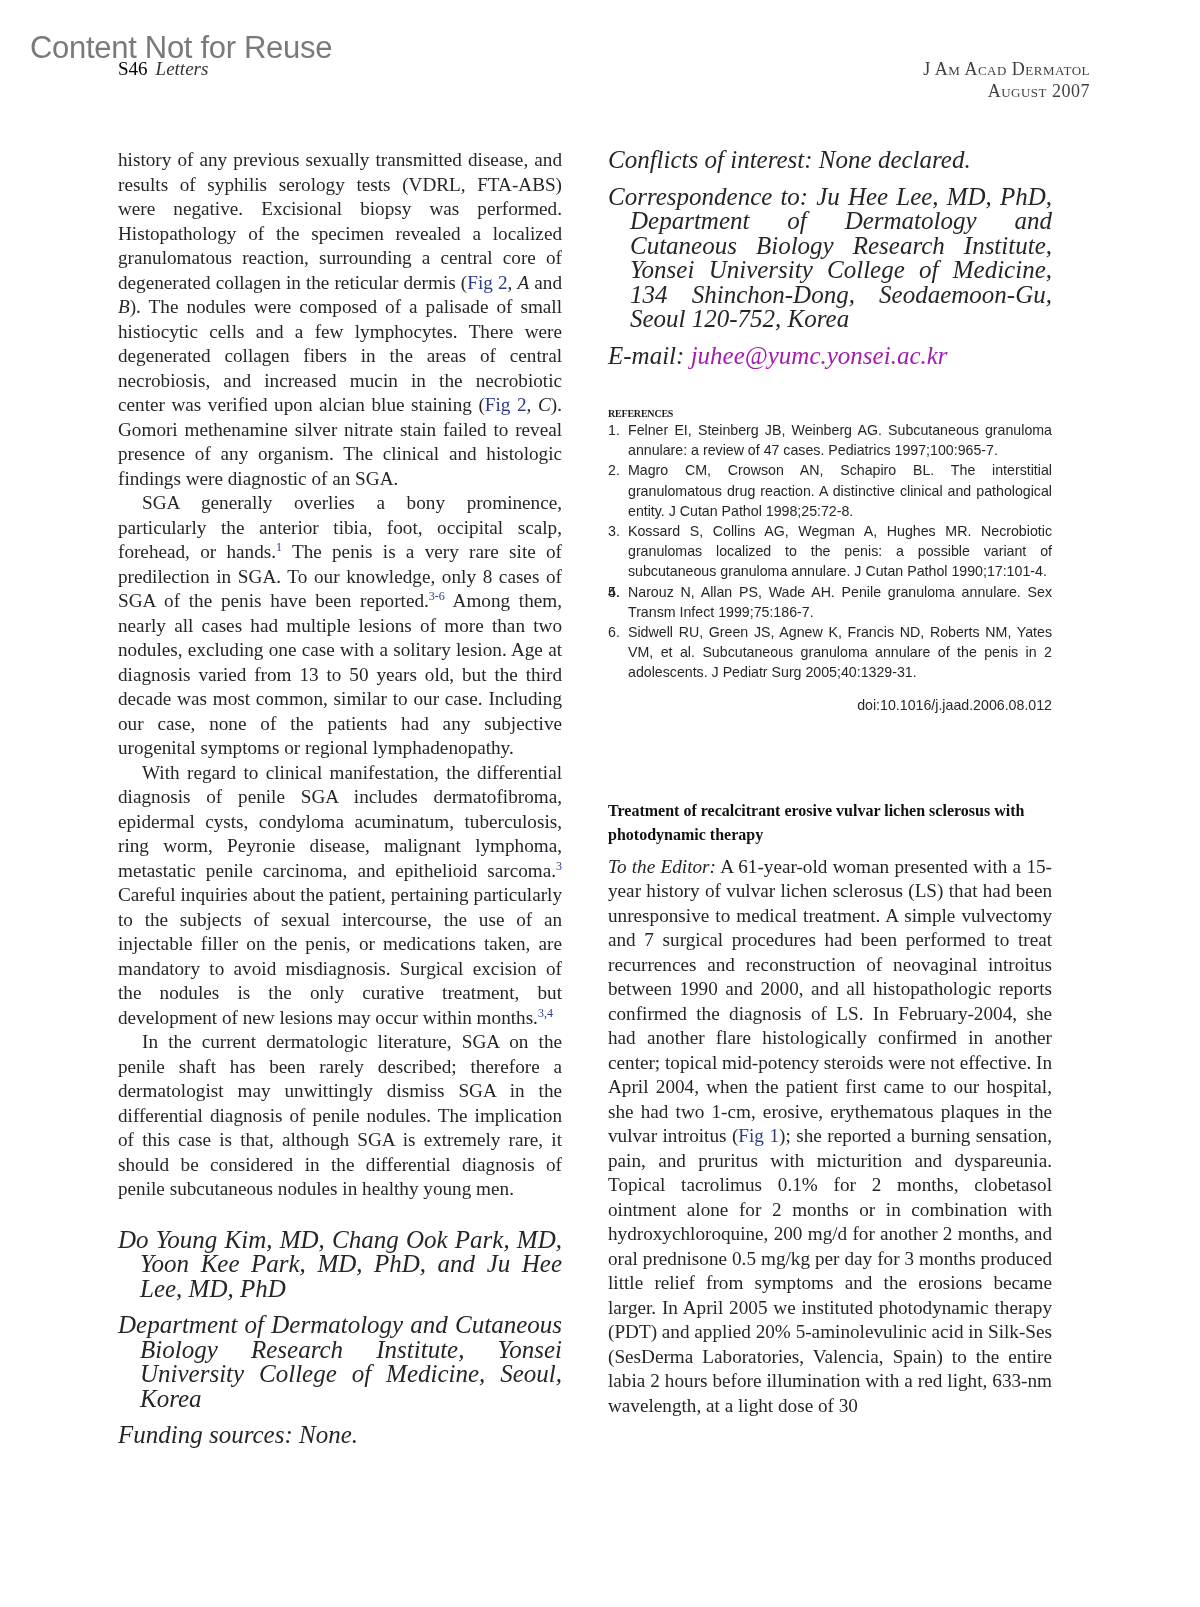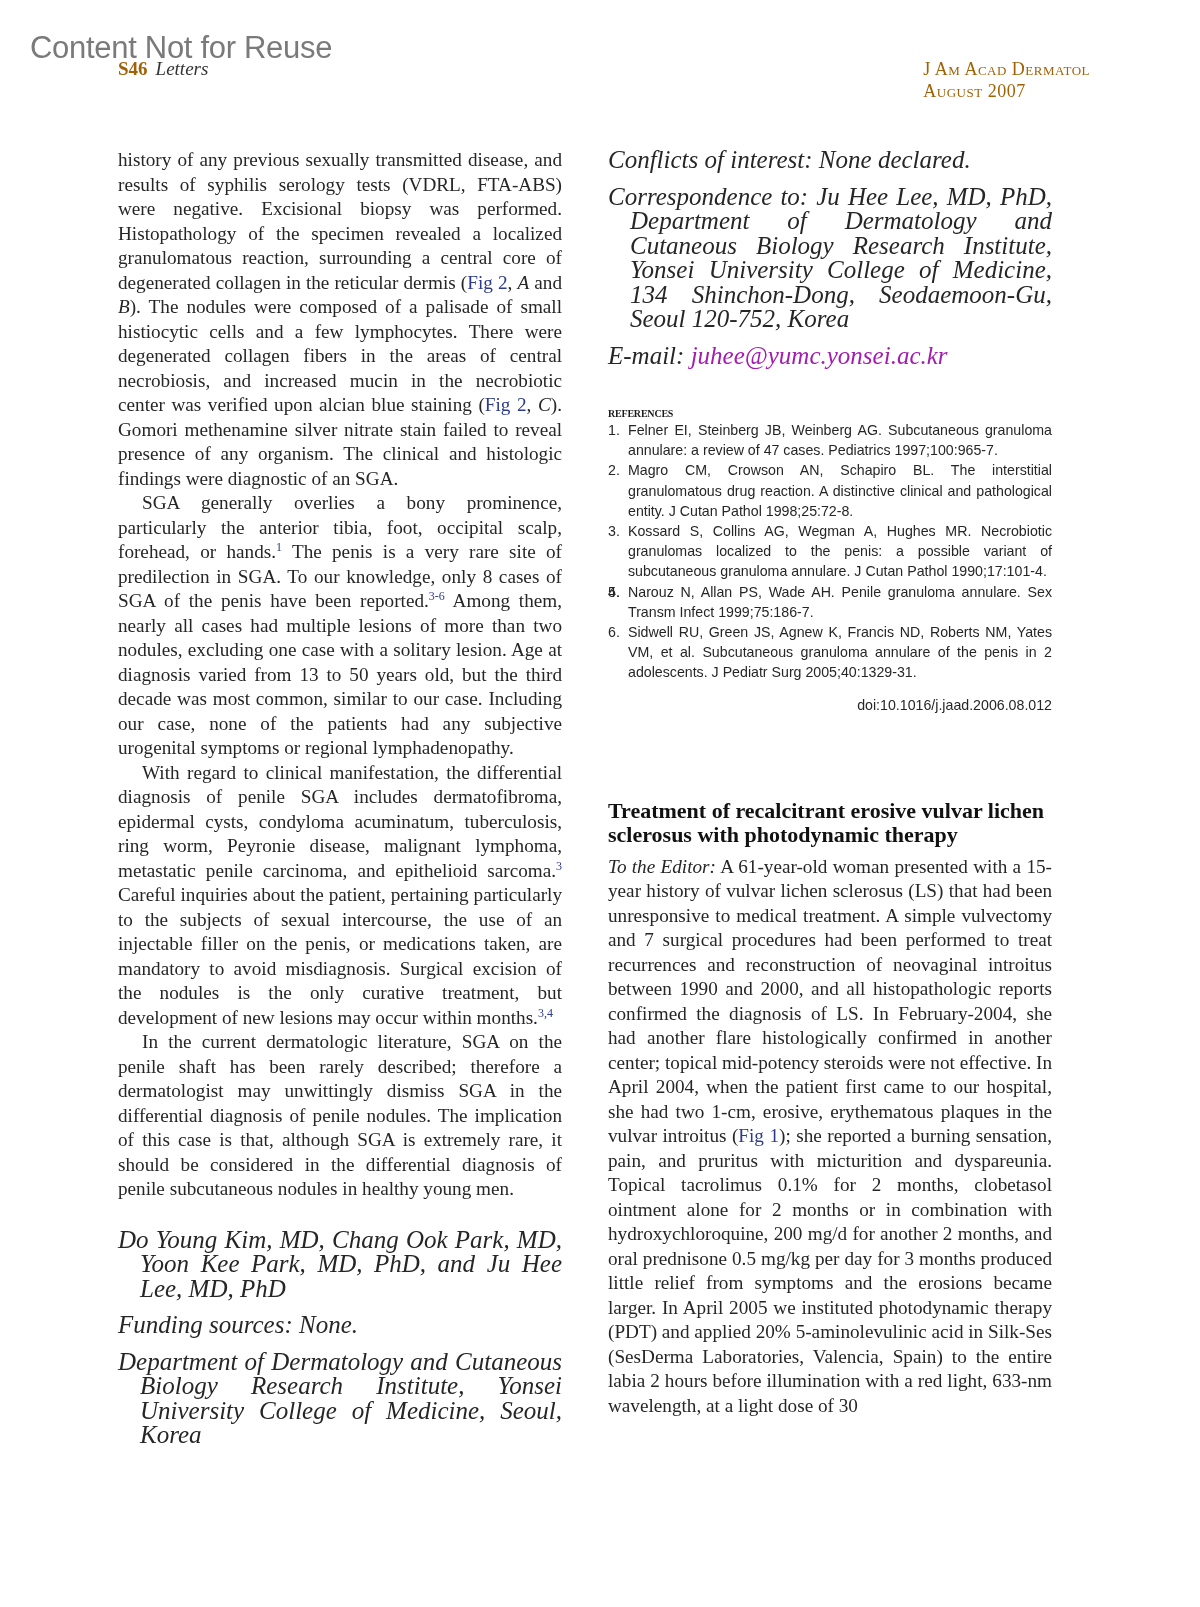--- a/index.html
+++ b/index.html
@@ -6,25 +6,25 @@
   body {
     width: 1200px; height: 1607px; position: relative; overflow: hidden;
     font-family: "Liberation Serif", "DejaVu Serif", serif; color: #262626;
   }
   .watermark {
     position: absolute; left: 30px; top: 30px;
     font-family: "Liberation Sans", "DejaVu Sans", sans-serif;
     font-size: 31px; color: #7a7a7a; letter-spacing: -0.3px; z-index: 2;
   }
   .running-left { position: absolute; left: 118px; top: 58px; font-size: 19px; z-index: 3; }
-  .running-left .page-num { font-weight: bold; color: #a16207; }
+  .running-left .page-num { font-weight: normal; color: #000000; }
   .running-left .section { font-style: italic; margin-left: 8px; color: #333; }
   .running-right {
-    position: absolute; right: 110px; top: 58px; 
-    font-size: 18px; line-height: 22px; color: #a16207; font-variant: small-caps; letter-spacing: 0.5px;
+    position: absolute; right: 110px; top: 58px; text-align: right;
+    font-size: 18px; line-height: 22px; color: #404040; font-variant: small-caps; letter-spacing: 0.5px;
   }
   .col { position: absolute; top: 148px; width: 444px; }
   .col-left { left: 118px; }
   .col-right { left: 608px; }
   .body-text {
     font-size: 19.2px; line-height: 24.5px; text-align: justify; margin: 0;
     hyphens: manual;
   }
   .body-text.indent { text-indent: 24px; }
   .fig-link { color: #2c3a8c; }
@@ -43,21 +43,21 @@
     font-family: "Liberation Sans", "DejaVu Sans", sans-serif;
     font-size: 14.2px; line-height: 20.2px; color: #262626;
   }
   ol.refs li { position: relative; padding-left: 20px; text-align: justify; }
   ol.refs li .ref-num { position: absolute; left: 0; top: 0; }
   .doi {
     font-family: "Liberation Sans", "DejaVu Sans", sans-serif;
     font-size: 14.2px; text-align: right; margin-top: 14px;
   }
   .article-title {
-    font-size: 22px; font-weight: bold; line-height: 24px; margin: 86px 0 8px 0; color: #111;
+    font-size: 16px; font-weight: bold; line-height: 24px; margin: 86px 0 8px 0; color: #111;
   }
   .to-editor { font-style: italic; }
 </style>
 </head>
 <body>
 
 <div class="watermark">Content Not for Reuse</div>
 
 <div class="running-left">
   <span class="page-num">S46</span><span class="section">Letters</span>
@@ -71,22 +71,22 @@
 <div class="col col-left">
   <p class="body-text"><span>history of any previous sexually transmitted disease, and results of syphilis serology tests (VDRL, FTA-ABS) were negative. Excisional biopsy was performed. Histopathology of the specimen revealed a localized granulomatous reaction, surrounding a central core of degenerated collagen in the reticular dermis (</span><a class="fig-link">Fig 2</a><span>, </span><i>A</i><span> and </span><i>B</i><span>). The nodules were composed of a palisade of small histiocytic cells and a few lymphocytes. There were degenerated collagen fibers in the areas of central necrobiosis, and increased mucin in the necrobiotic center was verified upon alcian blue staining (</span><a class="fig-link">Fig 2</a><span>, </span><i>C</i><span>). Gomori methenamine silver nitrate stain failed to reveal presence of any organism. The clinical and histologic findings were diagnostic of an SGA.</span></p>
 
   <p class="body-text indent"><span>SGA generally overlies a bony prominence, particularly the anterior tibia, foot, occipital scalp, forehead, or hands.</span><sup class="cite">1</sup><span> The penis is a very rare site of predilection in SGA. To our knowledge, only 8 cases of SGA of the penis have been reported.</span><sup class="cite">3-6</sup><span> Among them, nearly all cases had multiple lesions of more than two nodules, excluding one case with a solitary lesion. Age at diagnosis varied from 13 to 50 years old, but the third decade was most common, similar to our case. Including our case, none of the patients had any subjective urogenital symptoms or regional lymphadenopathy.</span></p>
 
   <p class="body-text indent"><span>With regard to clinical manifestation, the differential diagnosis of penile SGA includes dermatofibroma, epidermal cysts, condyloma acuminatum, tuberculosis, ring worm, Peyronie disease, malignant lymphoma, metastatic penile carcinoma, and epithelioid sarcoma.</span><sup class="cite">3</sup><span> Careful inquiries about the patient, pertaining particularly to the subjects of sexual intercourse, the use of an injectable filler on the penis, or medications taken, are mandatory to avoid misdiagnosis. Surgical excision of the nodules is the only curative treatment, but development of new lesions may occur within months.</span><sup class="cite">3,4</sup></p>
 
   <p class="body-text indent">In the current dermatologic literature, SGA on the penile shaft has been rarely described; therefore a dermatologist may unwittingly dismiss SGA in the differential diagnosis of penile nodules. The implication of this case is that, although SGA is extremely rare, it should be considered in the differential diagnosis of penile subcutaneous nodules in healthy young men.</p>
 
   <p class="italic-block mt-12" style="margin-top:26px;">Do Young Kim, MD, Chang Ook Park, MD, Yoon Kee Park, MD, PhD, and Ju Hee Lee, MD, PhD</p>
+  <p class="italic-block mt-12">Department of Dermatology and Cutaneous Biology Research Institute, Yonsei University College of Medicine, Seoul, Korea</p>
   <p class="italic-block mt-12">Funding sources: None.</p>
-  <p class="italic-block mt-12">Department of Dermatology and Cutaneous Biology Research Institute, Yonsei University College of Medicine, Seoul, Korea</p>
 </div>
 
 <div class="col col-right">
   <p class="italic-block">Conflicts of interest: None declared.</p>
   <p class="italic-block mt-12">Correspondence to: Ju Hee Lee, MD, PhD, Department of Dermatology and Cutaneous Biology Research Institute, Yonsei University College of Medicine, 134 Shinchon-Dong, Seodaemoon-Gu, Seoul 120-752, Korea</p>
   <p class="italic-block mt-12"><span>E-mail: </span><a class="email-link">juhee@yumc.yonsei.ac.kr</a></p>
 
   <div class="refs-heading">REFERENCES</div>
   <ol class="refs">
     <li><span class="ref-num">1.</span><span>Felner EI, Steinberg JB, Weinberg AG. Subcutaneous granuloma annulare: a review of 47 cases. Pediatrics 1997;100:965-7.</span></li>

